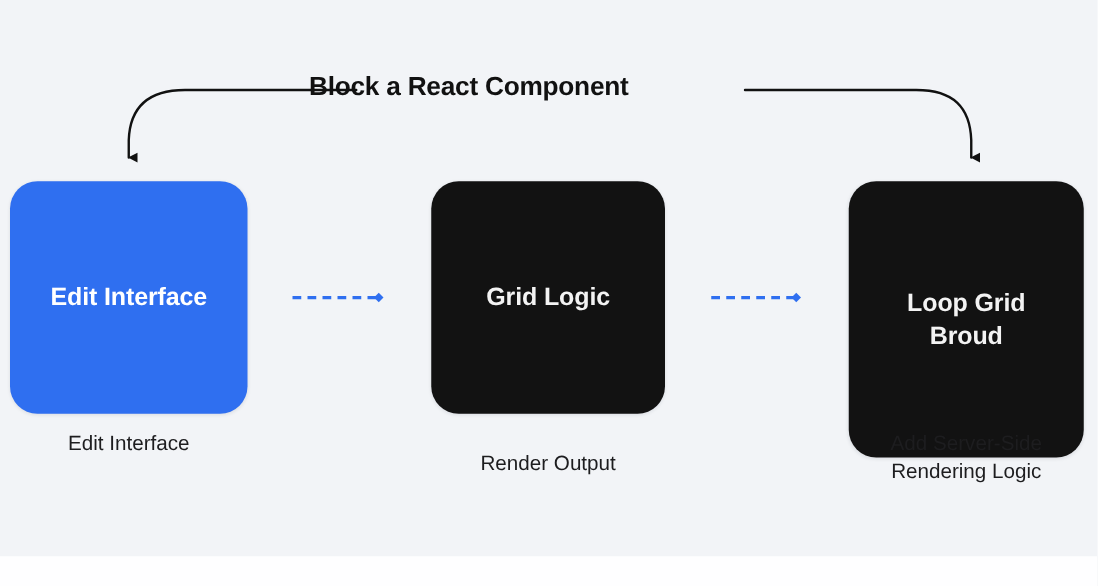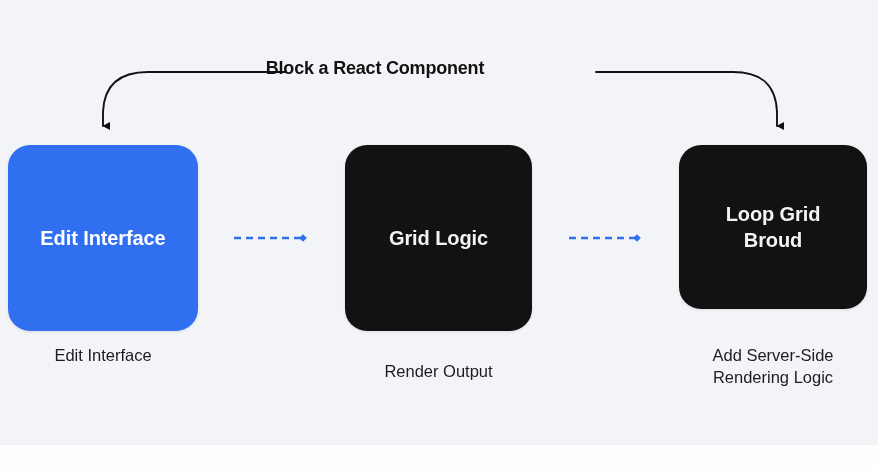--- a/index.html
+++ b/index.html
@@ -34,21 +34,21 @@
     background: #fefeff;
   }
 
   
   #diagram-title {
     position: absolute;
     left: 0;
     top: 58px;
     width: 750px;
     text-align: center;
-    font-size: 18px;
+    font-size: 21px;
     font-weight: 700;
     letter-spacing: -0.2px;
     color: #111111;
     z-index: 5;
   }
 
   
   #arrow-layer {
     position: absolute;
     left: 0;
@@ -79,21 +79,21 @@
     white-space: pre-line;
   }
 
   .node.blue  { background: #2f6ff0; }
   .node.blue  .node-label { color: #ffffff; }
   .node.dark  { background: #121212; }
   .node.dark  .node-label { color: #f3f3f3; }
 
   #node-edit-interface { left: 8px;   top: 145px; width: 190px; height: 186px; }
   #node-save-logic     { left: 345px; top: 145px; width: 187px; height: 186px; }
-  #node-loop-grid      { left: 679px; top: 145px; width: 188px; height: 164px; }
+  #node-loop-grid      { left: 679px; top: 145px; width: 188px; height: 221px; }
 
   
   .caption {
     position: absolute;
     text-align: center;
     font-size: 16.5px;
     font-weight: 400;
     line-height: 1.35;
     color: #1d1d1f;
     white-space: pre-line;

